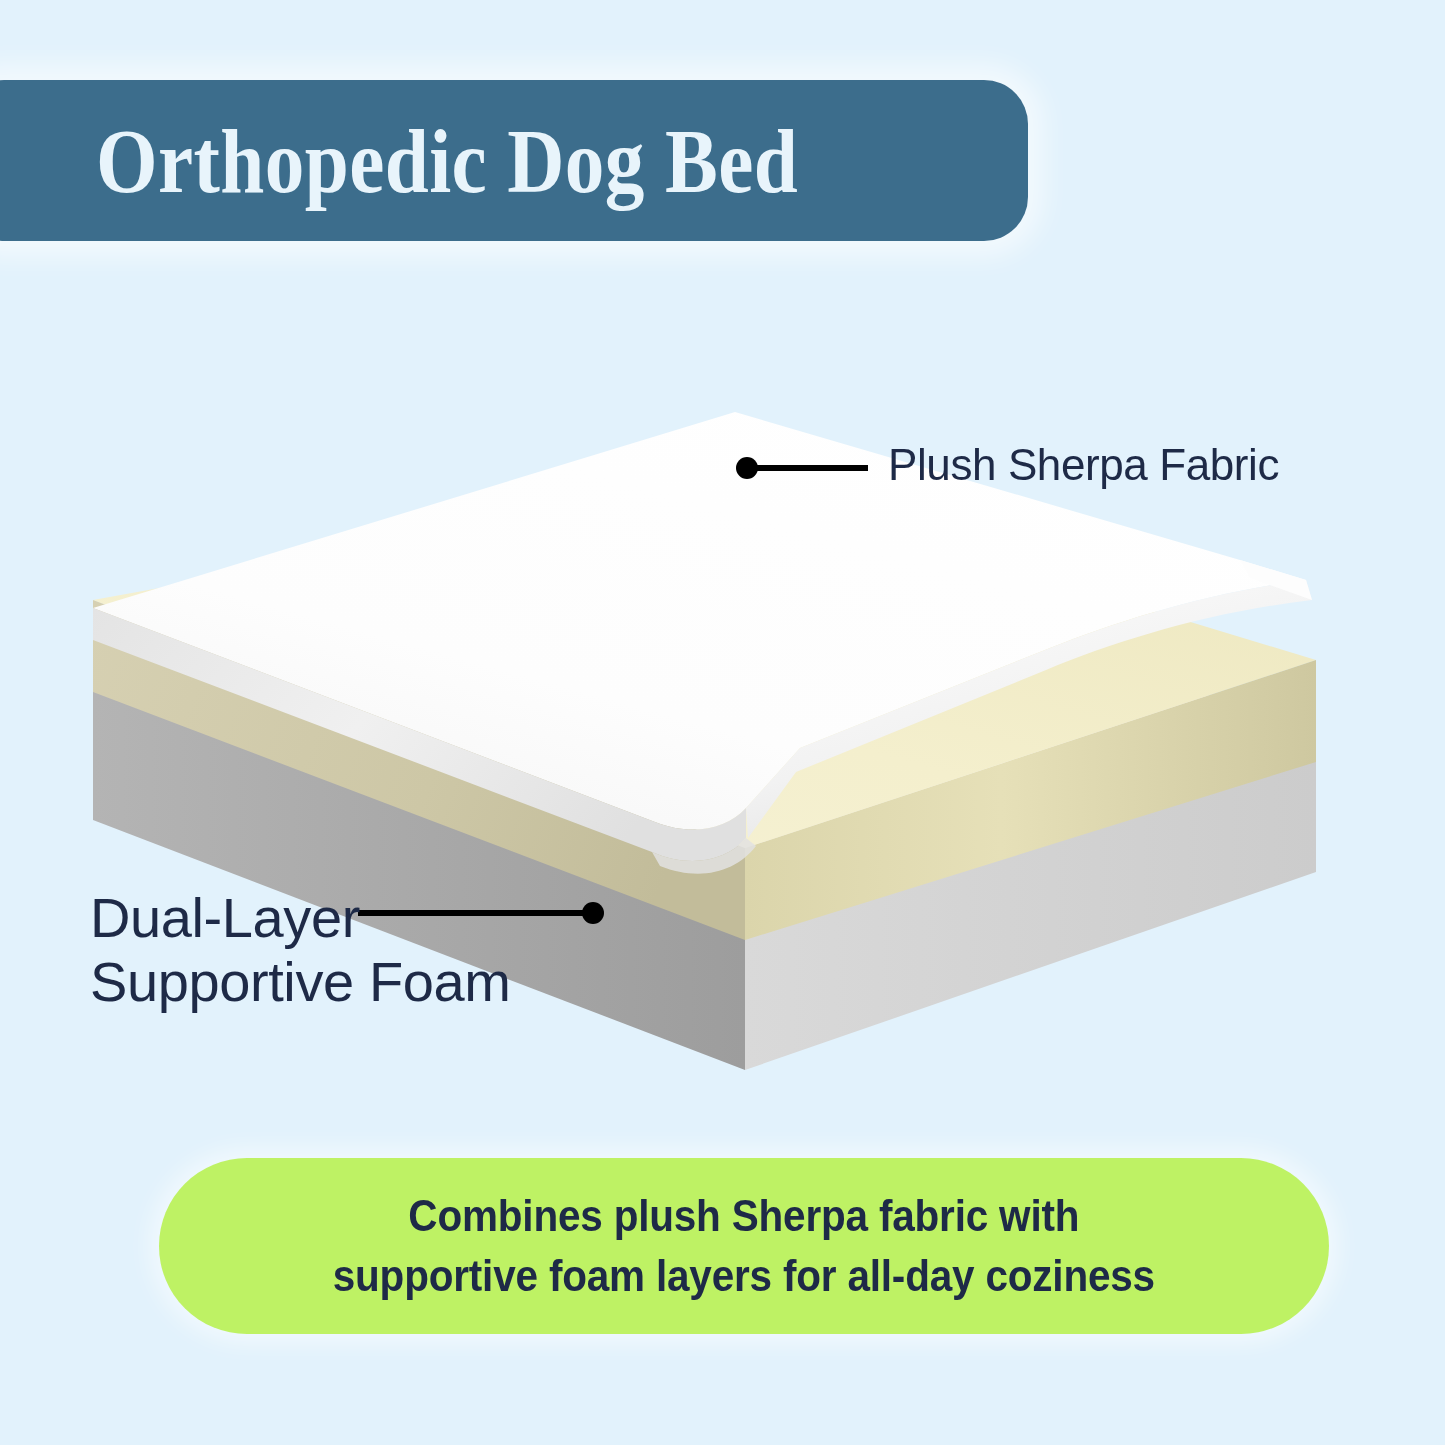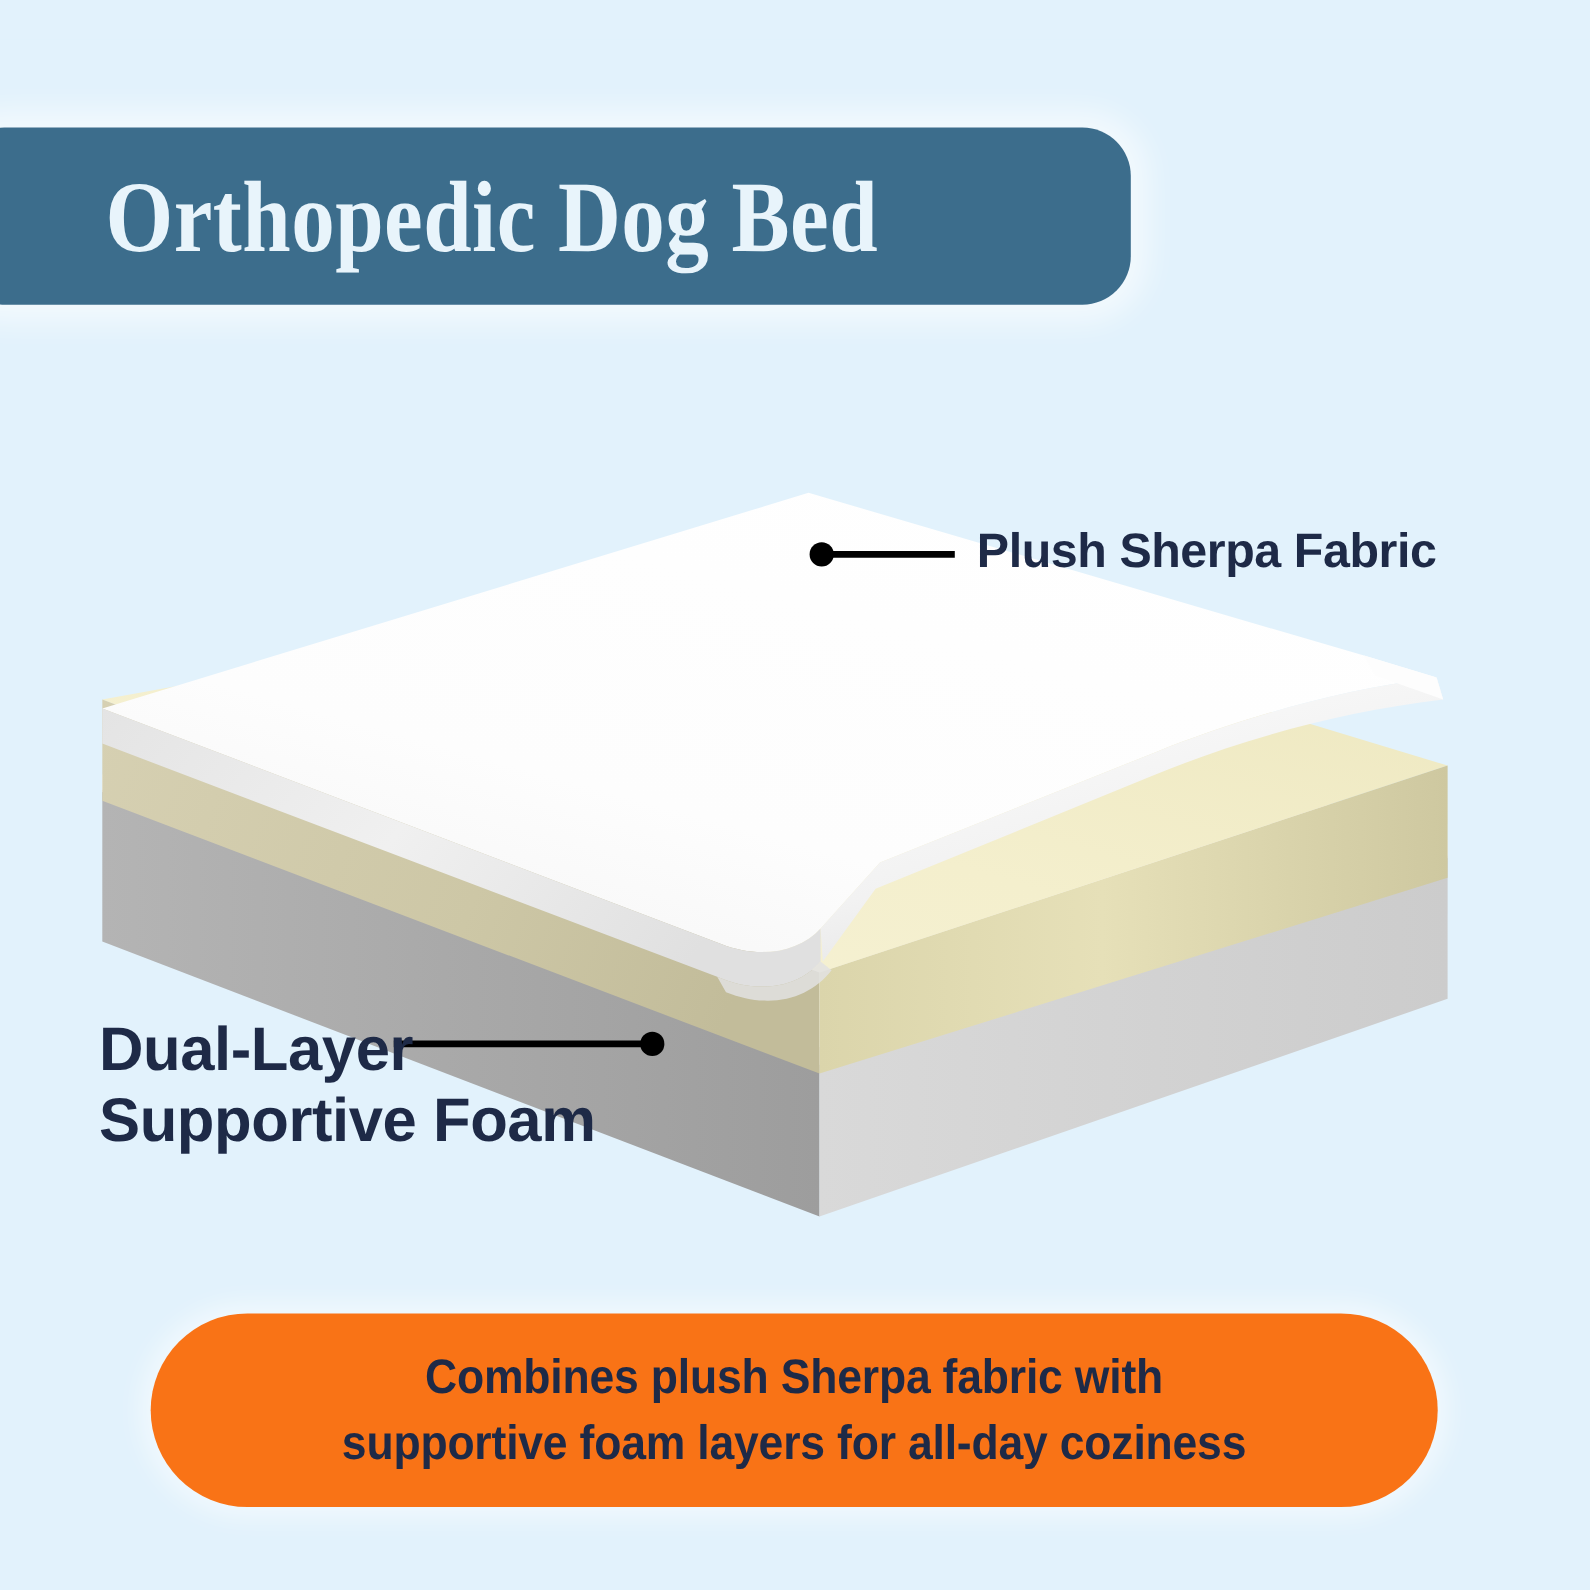--- a/index.html
+++ b/index.html
@@ -12,21 +12,20 @@
     font-family: "Liberation Sans", sans-serif;
     background: #e2f2fc;
     overflow: hidden;
   }
   #stage {
     position: relative;
     width: 1445px;
     height: 1392px;
     background: #e2f2fc;
     overflow: hidden;
-    margin-top: 36px;
   }
 
   
   #title-banner {
     position: absolute;
     left: -40px;
     top: 80px;
     width: 1068px;
     height: 161px;
     background: #3c6d8c;
@@ -57,45 +56,45 @@
     width: 1445px;
     height: 1445px;
     pointer-events: none;
   }
 
   
   .callout-label {
     position: absolute;
     color: #1e2a47;
     font-family: "Liberation Sans", sans-serif;
-    font-weight: bold;
+    font-weight: normal;
     line-height: 1.14;
     white-space: pre-line;
   }
   #callout-top-label {
     left: 888px;
     top: 440px;
     font-size: 44px;
     letter-spacing: -0.4px;
   }
   #callout-bottom-label {
     left: 90px;
     top: 886px;
     font-size: 56px;
     letter-spacing: -0.4px;
   }
 
   
   #caption-card {
     position: absolute;
-    left: 137px;
+    left: 159px;
     top: 1158px;
     width: 1170px;
     height: 176px;
-    background: #f97316;
+    background: #bef264;
     border-radius: 88px;
     display: flex;
     align-items: center;
     justify-content: center;
     box-shadow: 0 0 22px 10px rgba(255,255,255,0.5);
   }
   #caption-text {
     color: #1e2a47;
     font-size: 44px;
     font-weight: bold;

